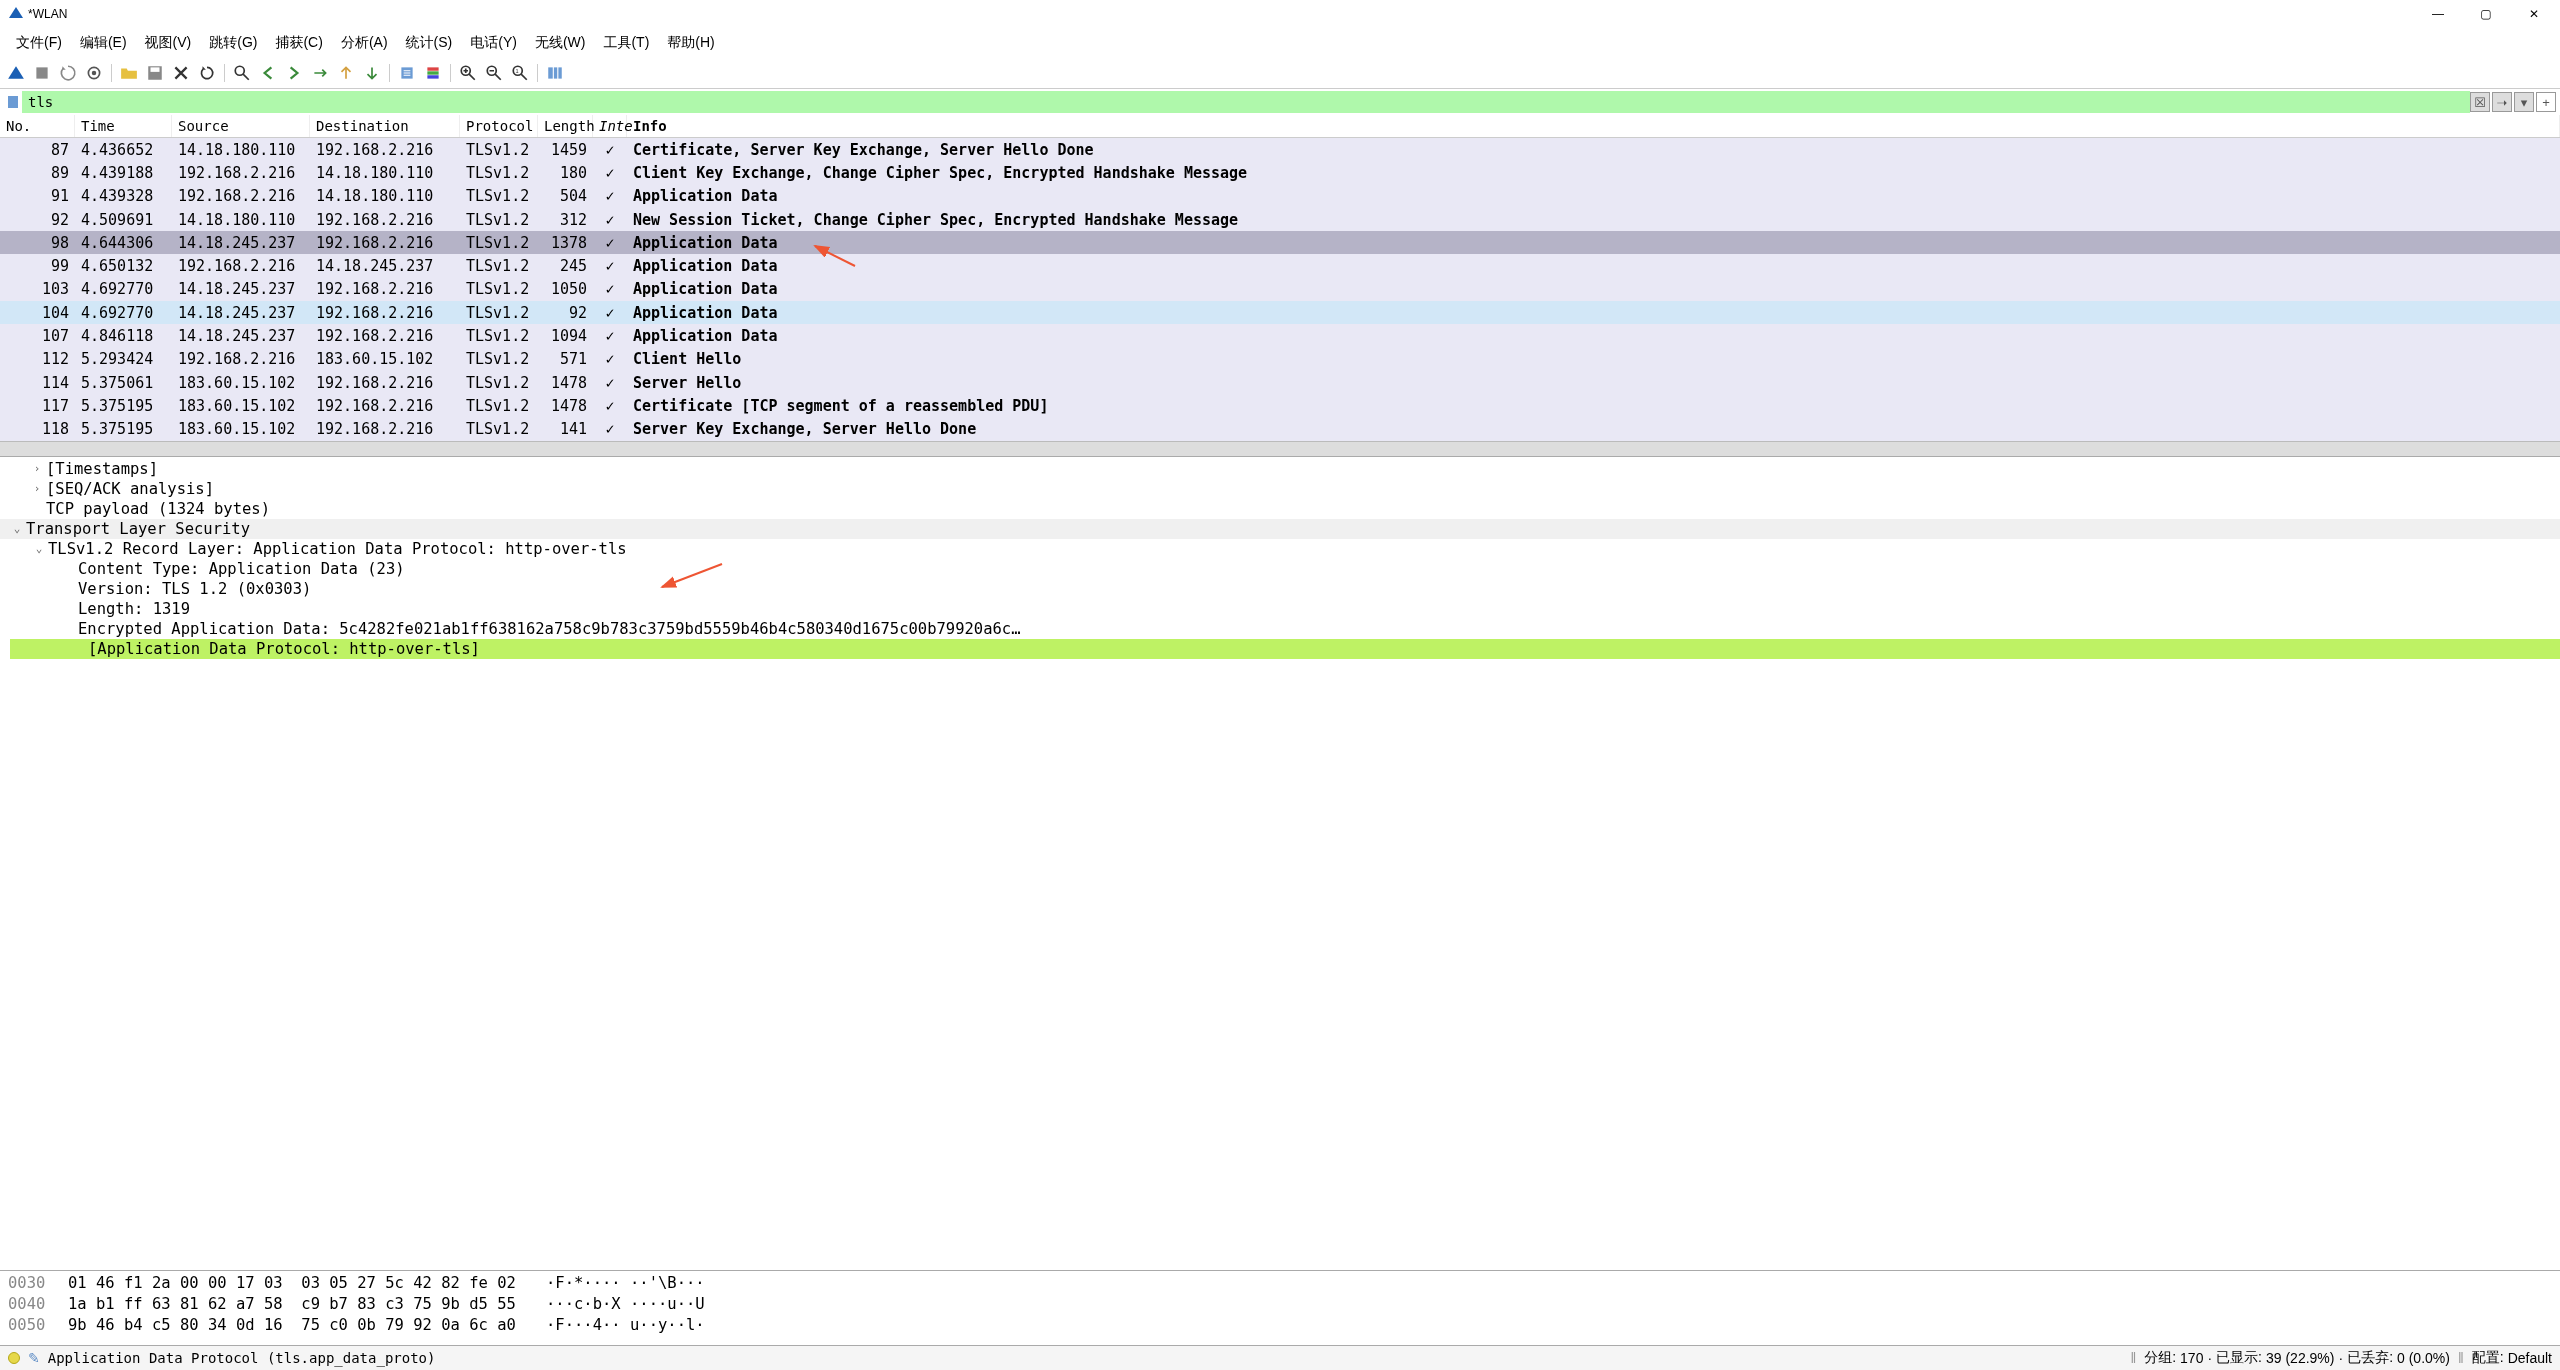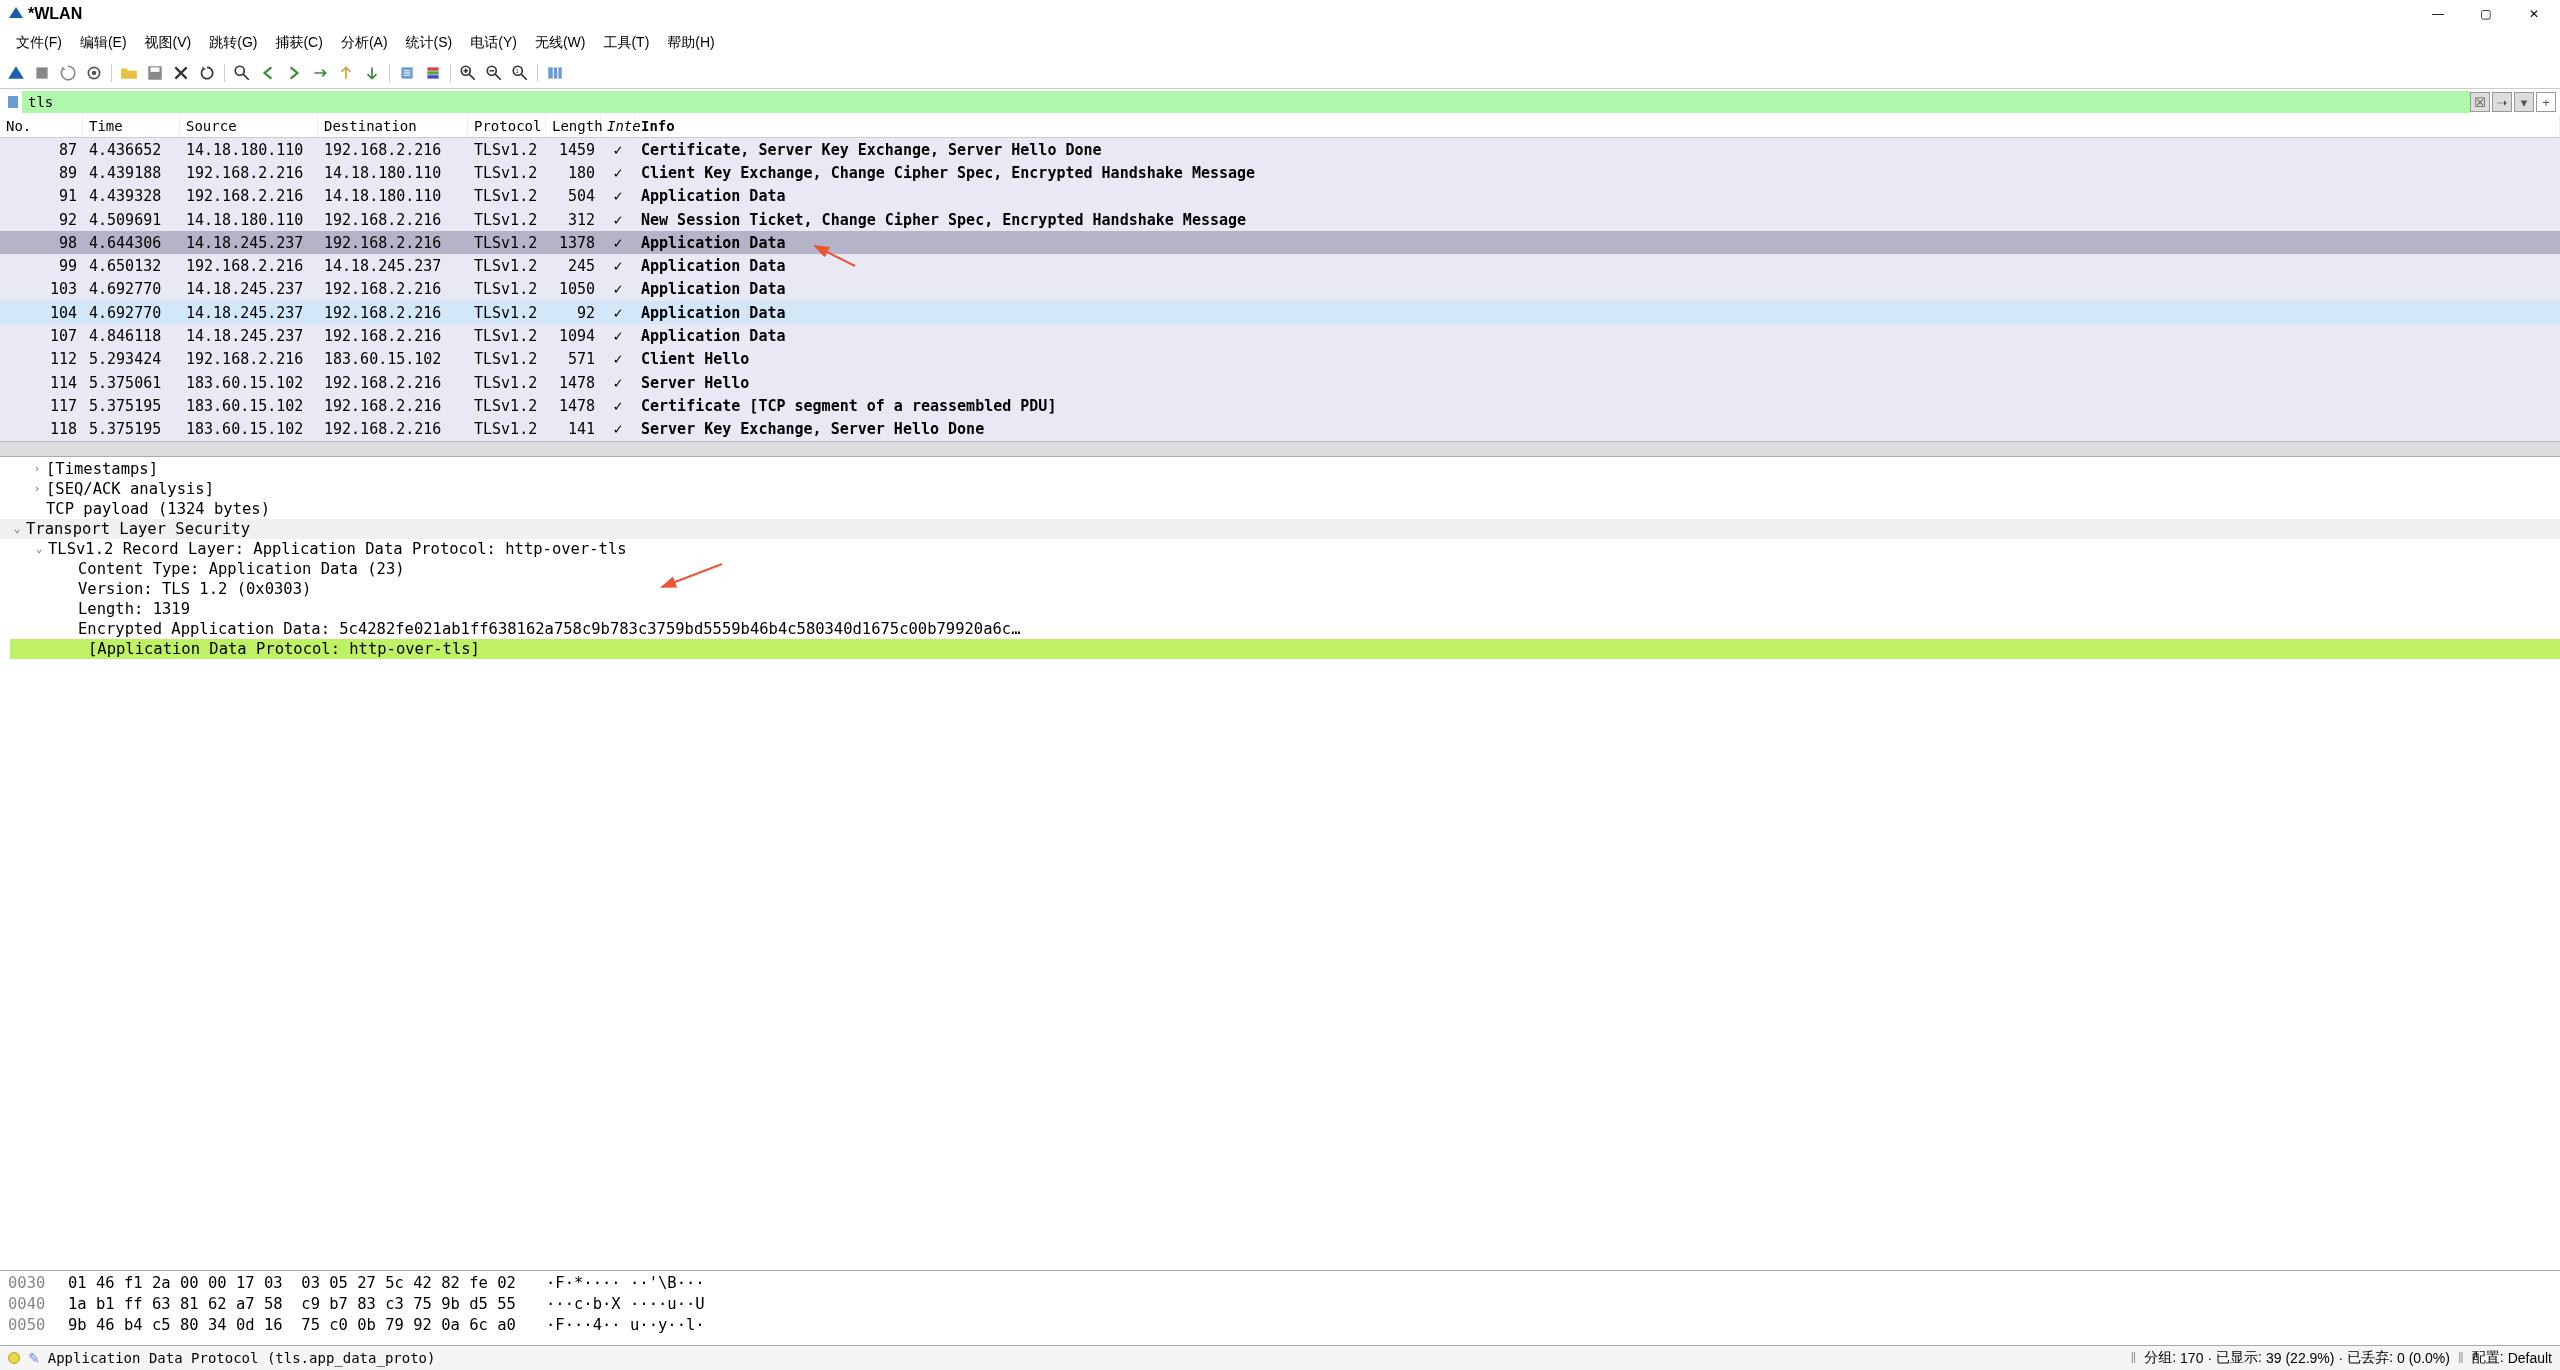--- a/index.html
+++ b/index.html
@@ -1,20 +1,20 @@
 <!DOCTYPE html>
 <html><head>
 <meta charset="utf-8">
 <style>
 * { box-sizing: border-box; margin: 0; padding: 0; }
 body { font-family: "Segoe UI", Tahoma, sans-serif; font-size: 12px; background: #fff; color: #000; display: flex; flex-direction: column; height: 100vh; overflow: hidden; }
 .titlebar { display: flex; align-items: center; justify-content: space-between; padding: 4px 8px; height: 28px; }
 .titlebar-left { display: flex; align-items: center; gap: 4px; }
 .titlebar-left svg { width: 16px; height: 16px; }
-.title-text { font-size: 16px; font-weight: bold; }
+.title-text { font-size: 12px; }
 .win-controls { display: flex; gap: 12px; align-items: center; font-size: 12px; }
 .win-btn { width: 36px; height: 24px; display: flex; align-items: center; justify-content: center; cursor: default; }
 .menubar { display: flex; gap: 2px; padding: 2px 8px; font-size: 14px; }
 .menu-item { padding: 4px 8px; cursor: default; }
 .toolbar { display: flex; align-items: center; gap: 2px; padding: 3px 4px; border-bottom: 1px solid #ccc; }
 .tb-btn { width: 24px; height: 24px; display: flex; align-items: center; justify-content: center; cursor: default; }
 .tb-btn svg { width: 18px; height: 18px; }
 .tb-sep { width: 1px; height: 18px; background: #ccc; margin: 0 3px; }
 .filterbar { display: flex; align-items: center; padding: 2px 4px; gap: 0; }
 .filter-icon { width: 18px; height: 18px; display: flex; align-items: center; justify-content: center; }
@@ -23,21 +23,21 @@
 .filter-btn { width: 20px; height: 20px; display: flex; align-items: center; justify-content: center; background: #ddd; border: 1px solid #999; cursor: default; font-size: 13px; color: #555; }
 .packet-list { flex: 0 0 auto; overflow: hidden; border-bottom: 1px solid #aaa; position: relative; }
 .plist-header { display: flex; background: #fff; border-bottom: 1px solid #ccc; font-size: 14px; }
 .plist-header .col { padding: 3px 6px; border-right: 1px solid #eee; font-family: monospace; white-space: nowrap; }
 .plist-body { font-family: Consolas, monospace; font-size: 15px; }
 .plist-row { display: flex; height: 23.3px; align-items: center; white-space: nowrap; }
 .plist-row.light { background: #e9e8f5; }
 .plist-row.selected { background: #b5b3c7; }
 .plist-row.highlight { background: #d2e7f7; }
 .plist-row .col { padding: 0 6px; overflow: hidden; }
-.col-no { width: 83px; text-align: right; }
+.col-no { width: 75px; text-align: right; }
 .col-time { width: 97px; }
 .col-src { width: 138px; }
 .col-dst { width: 150px; }
 .col-proto { width: 78px; }
 .col-len { width: 55px; text-align: right; }
 .col-inte { width: 34px; text-align: center; }
 .col-info { flex: 1; font-weight: bold; }
 .hscroll { height: 15px; background: #ddd; border-top: 1px solid #bbb; }
 .details-pane { flex: 1 1 250px; overflow-y: auto; font-family: Consolas, monospace; font-size: 15.5px; border-bottom: 1px solid #aaa; padding: 2px 0; }
 .tree-row { padding: 1px 0 1px 10px; display: flex; align-items: center; }

